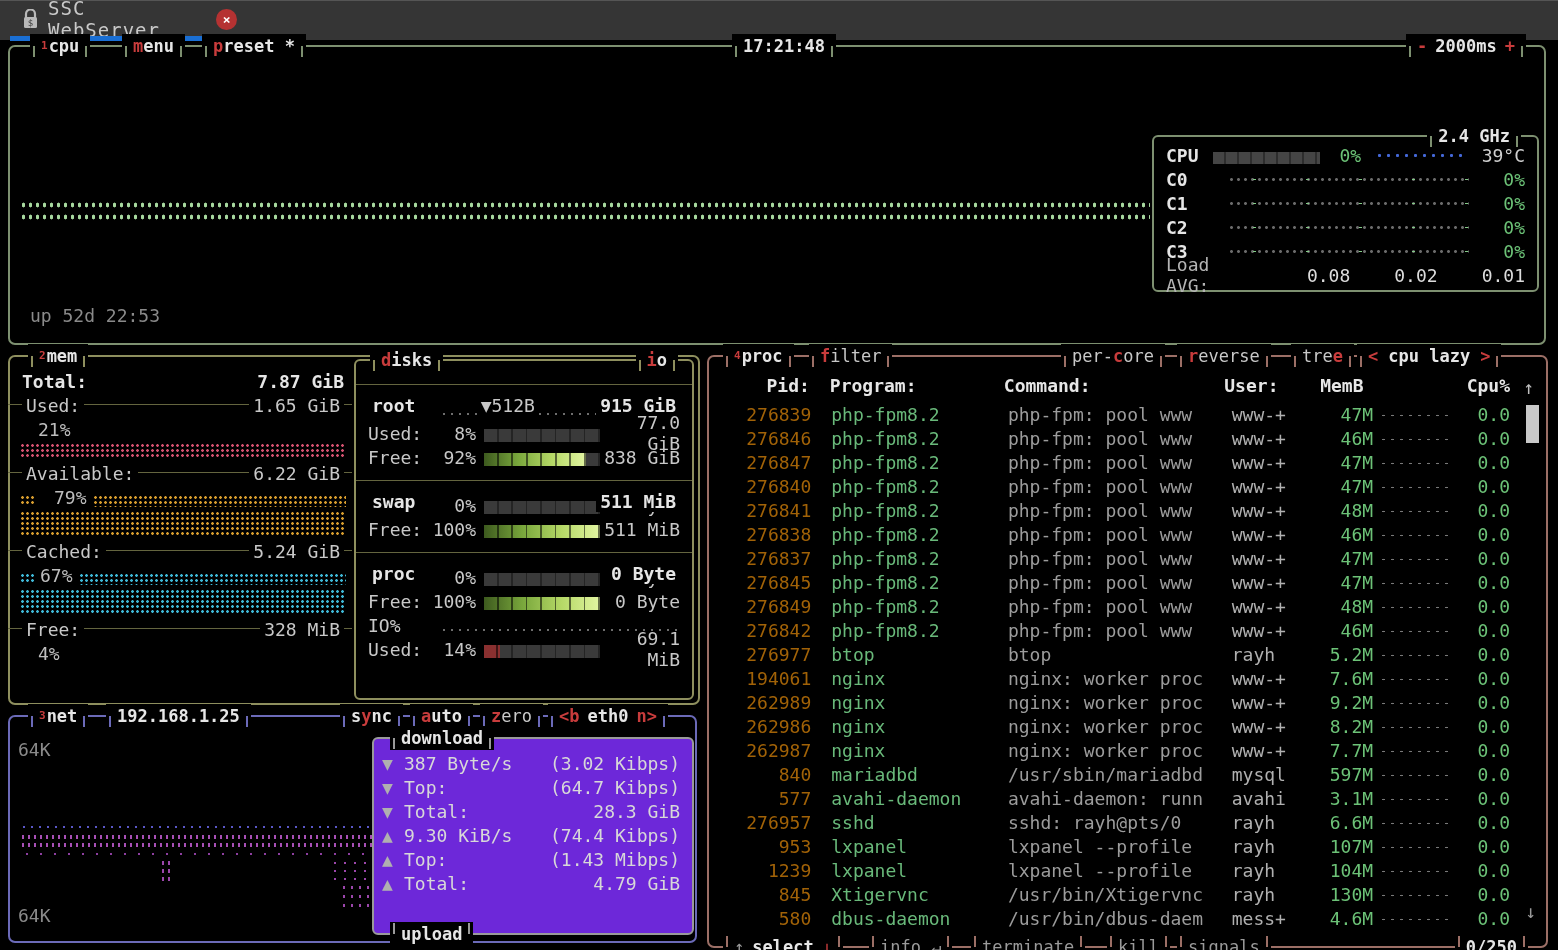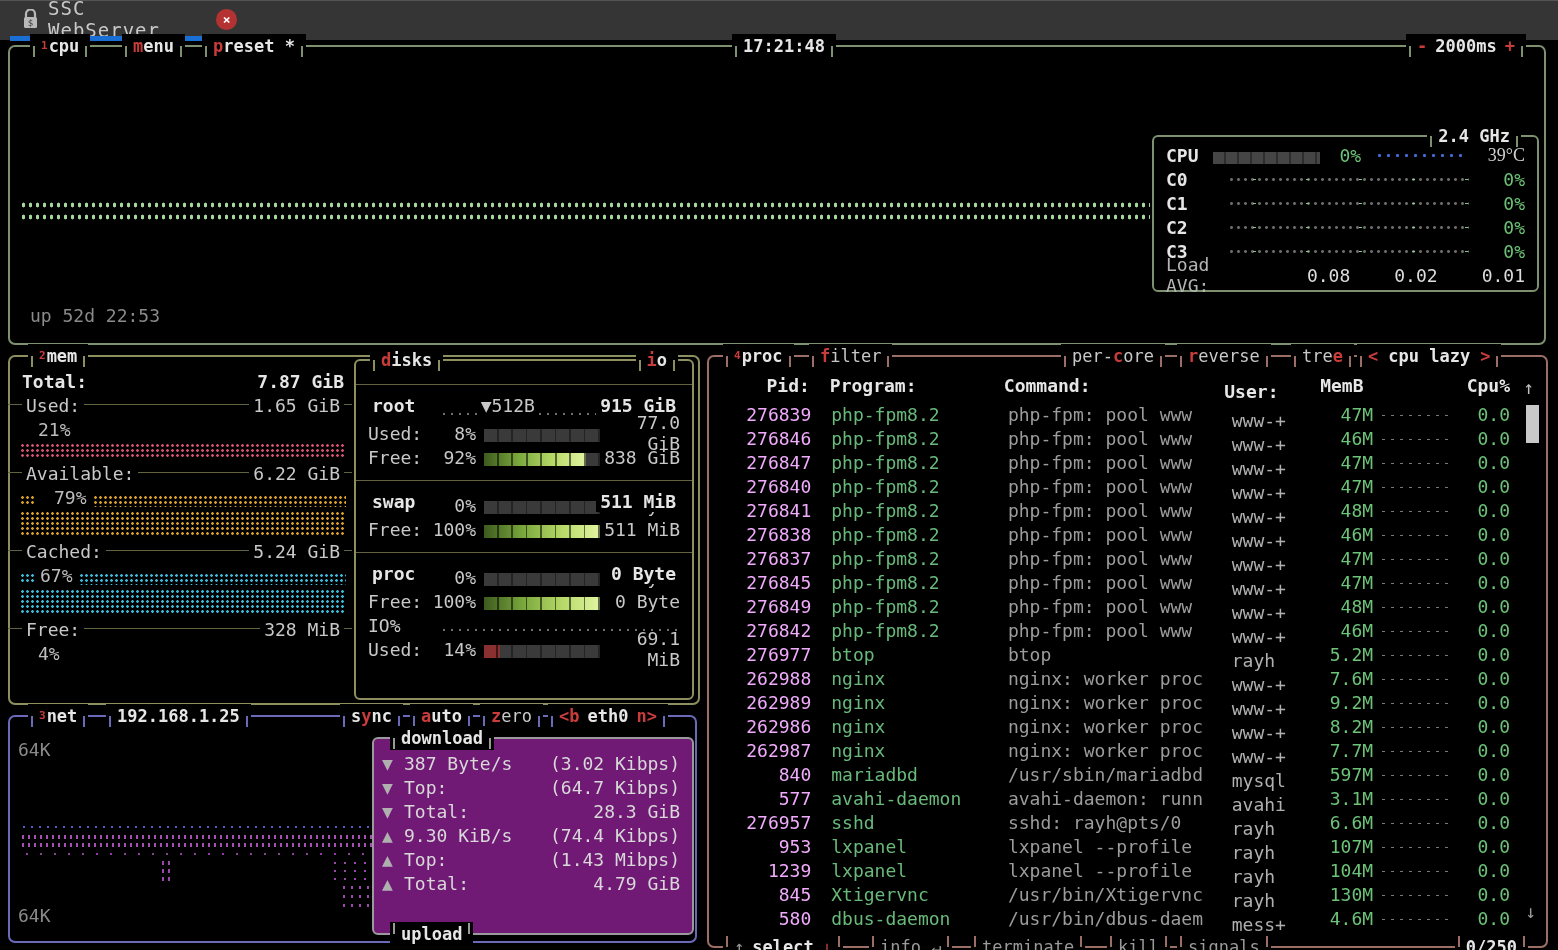--- a/index.html
+++ b/index.html
@@ -57,21 +57,21 @@
       linear-gradient(90deg,#8a3030,#8a3030); }
   
   .cpu-box { --bc:#7d9070; left:8px; top:45px; width:1538px; height:300px; }
   .uptime { position:absolute; left:20px; top:258px; font-size:18px; color:#8a8a8a; }
   .cpu-panel { --bc:#7d9070; position:absolute; left:1142px; top:88px; width:387px; height:157px;
     border:2px solid var(--bc); border-radius:6px; background:#000; padding:6px 12px 0 12px; }
   .freq { position:absolute; top:-13px; right:16px; }
   .crow { display:flex; height:24px; font-size:18px; align-items:center; }
   .clabel { width:52px; font-weight:bold; color:#e6e6e6; }
   .cpct { width:46px; text-align:right; color:#6cc277; }
-  .ctemp { width:66px; text-align:right; color:#cfcfcf;font-family:Liberation Serif, serif; }
+  .ctemp { width:66px; text-align:right; color:#cfcfcf; }
   .loadrow { display:flex; height:24px; font-size:18px; align-items:center; color:#b4b4b4; }
   .loadrow .lv { color:#dcdcdc; margin-left:44px; }
   
   .mem-box { --bc:#8e8f5e; --dc:#64653f; left:8px; top:355px; width:692px; height:350px; }
   .memcol { position:absolute; left:10px; top:12px; width:326px; font-size:18px; }
   .mrow { display:flex; justify-content:space-between; height:24px; align-items:center; padding:0 2px; }
   .dl { position:relative; }
   .dl::before { content:''; position:absolute; left:-12px; right:-6px; top:11px;
     border-top:1px solid var(--dc); }
   .dl span { position:relative; background:#000; padding:0 4px; z-index:1; }
@@ -90,35 +90,35 @@
   .drow .val { flex:1; text-align:right; color:#c8c8c8; }
   .ddl { position:relative; display:flex; justify-content:space-between; height:24px; align-items:center; }
   .ddl::before { content:''; position:absolute; left:-12px; right:-12px; top:11px;
     border-top:1px solid var(--dc); }
   .ddl span { position:relative; background:#000; padding:0 4px; z-index:1;margin-top:41px; }
   
   .net-box { --bc:#6b6ab8; left:8px; top:715px; width:689px; height:228px; }
   .scale { position:absolute; left:8px; font-size:18px; color:#8a8a8a; }
   .strip { position:absolute; }
   .dl-box { --bc:#9a9a9a; position:absolute; left:362px; top:20px; width:322px; height:198px;
-    border:2px solid var(--bc); border-radius:6px; background:#701a75; padding:12px 12px 0 8px; }
+    border:2px solid var(--bc); border-radius:6px; background:#6d28d9; padding:12px 12px 0 8px; }
   .nrow { display:flex; height:24px; font-size:18px; align-items:center; }
   .nrow .ar { width:22px; color:#b0b0b0; }
   .nrow .nl { color:#d8d8d8; }
   .nrow .nv { flex:1; text-align:right; color:#d8d8d8; }
   
   .proc-box { --bc:#9c6f66; left:707px; top:355px; width:841px; height:593px; }
   .phead { position:absolute; left:8px; top:18px; right:36px; display:flex; height:24px;
     font-size:18px; font-weight:bold; color:#e6e6e6; }
   .prows { position:absolute; left:8px; top:46px; right:36px; }
   .prow { display:flex; height:24px; font-size:18px; }
-  .c-pid { width:96px; text-align:right; color:#f0abfc; }
+  .c-pid { width:96px; text-align:right; color:#a16207; }
   .c-prog { width:200px; padding-left:20px; color:#69b97a; }
   .c-cmd { width:228px; color:#9c9c9c; }
-  .c-user { width:88px; color:#b0b0b0;margin-top:6px; }
+  .c-user { width:88px; color:#b0b0b0; }
   .c-mem { width:56px; text-align:right; color:#6cc277; }
   .c-dots { width:86px; display:flex; justify-content:center; }
   .c-cpu { flex:1; text-align:right; color:#6cc277;margin-left:20px; }
   .prow > span { line-height:24px; }
   .sortarrow { position:absolute; right:12px; top:20px; color:#c0c0c0; font-size:18px; }
   .scrollbar { position:absolute; right:7px; top:48px; width:13px; height:38px; background:#c9c9c9; }
   .downarrow { position:absolute; right:10px; bottom:24px; color:#9a9a9a; font-size:18px; }
 </style>
 </head>
 <body>
@@ -535,21 +535,21 @@
         <span class="c-cmd">btop</span>
         <span class="c-user">rayh</span>
         <span class="c-mem">5.2M</span>
         <span class="c-dots">
           <span class="rowdots"></span>
         </span>
         <span class="c-cpu">0.0</span>
       </div>
 
       <div class="prow">
-        <span class="c-pid">262988</span>
+        <span class="c-pid">194061</span>
         <span class="c-prog">nginx</span>
         <span class="c-cmd">nginx: worker proc</span>
         <span class="c-user">www-+</span>
         <span class="c-mem">7.6M</span>
         <span class="c-dots">
           <span class="rowdots"></span>
         </span>
         <span class="c-cpu">0.0</span>
       </div>
 

